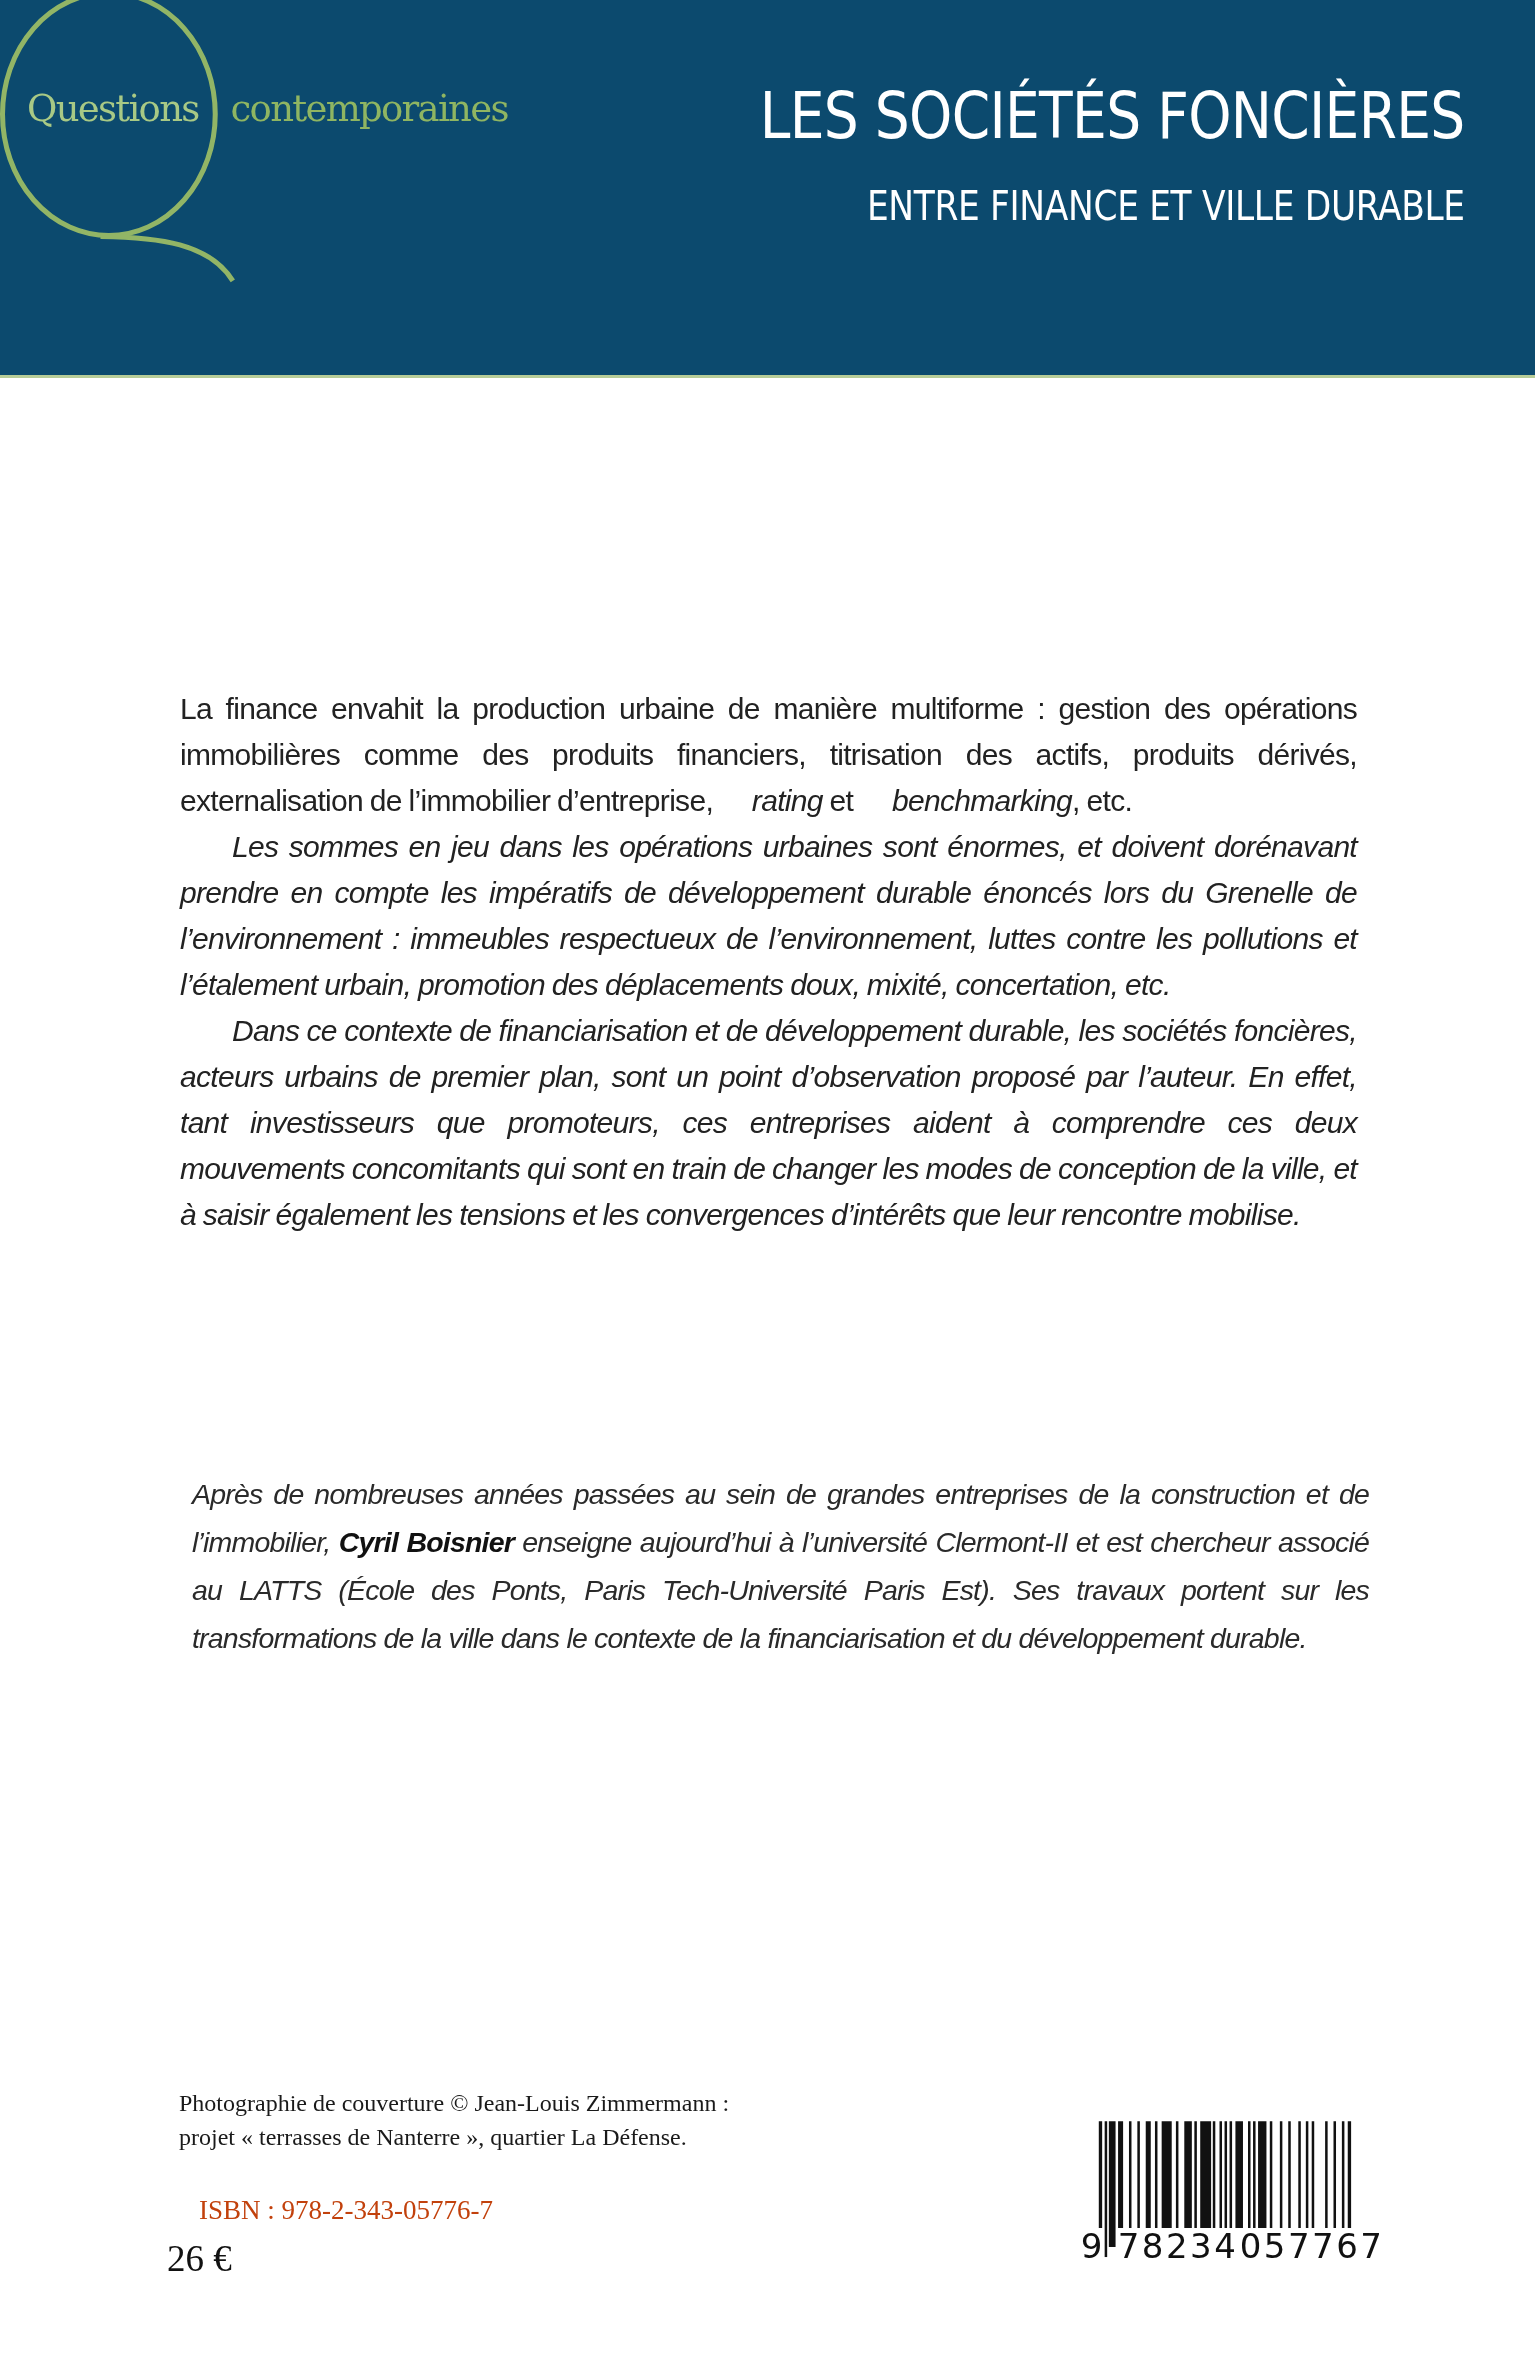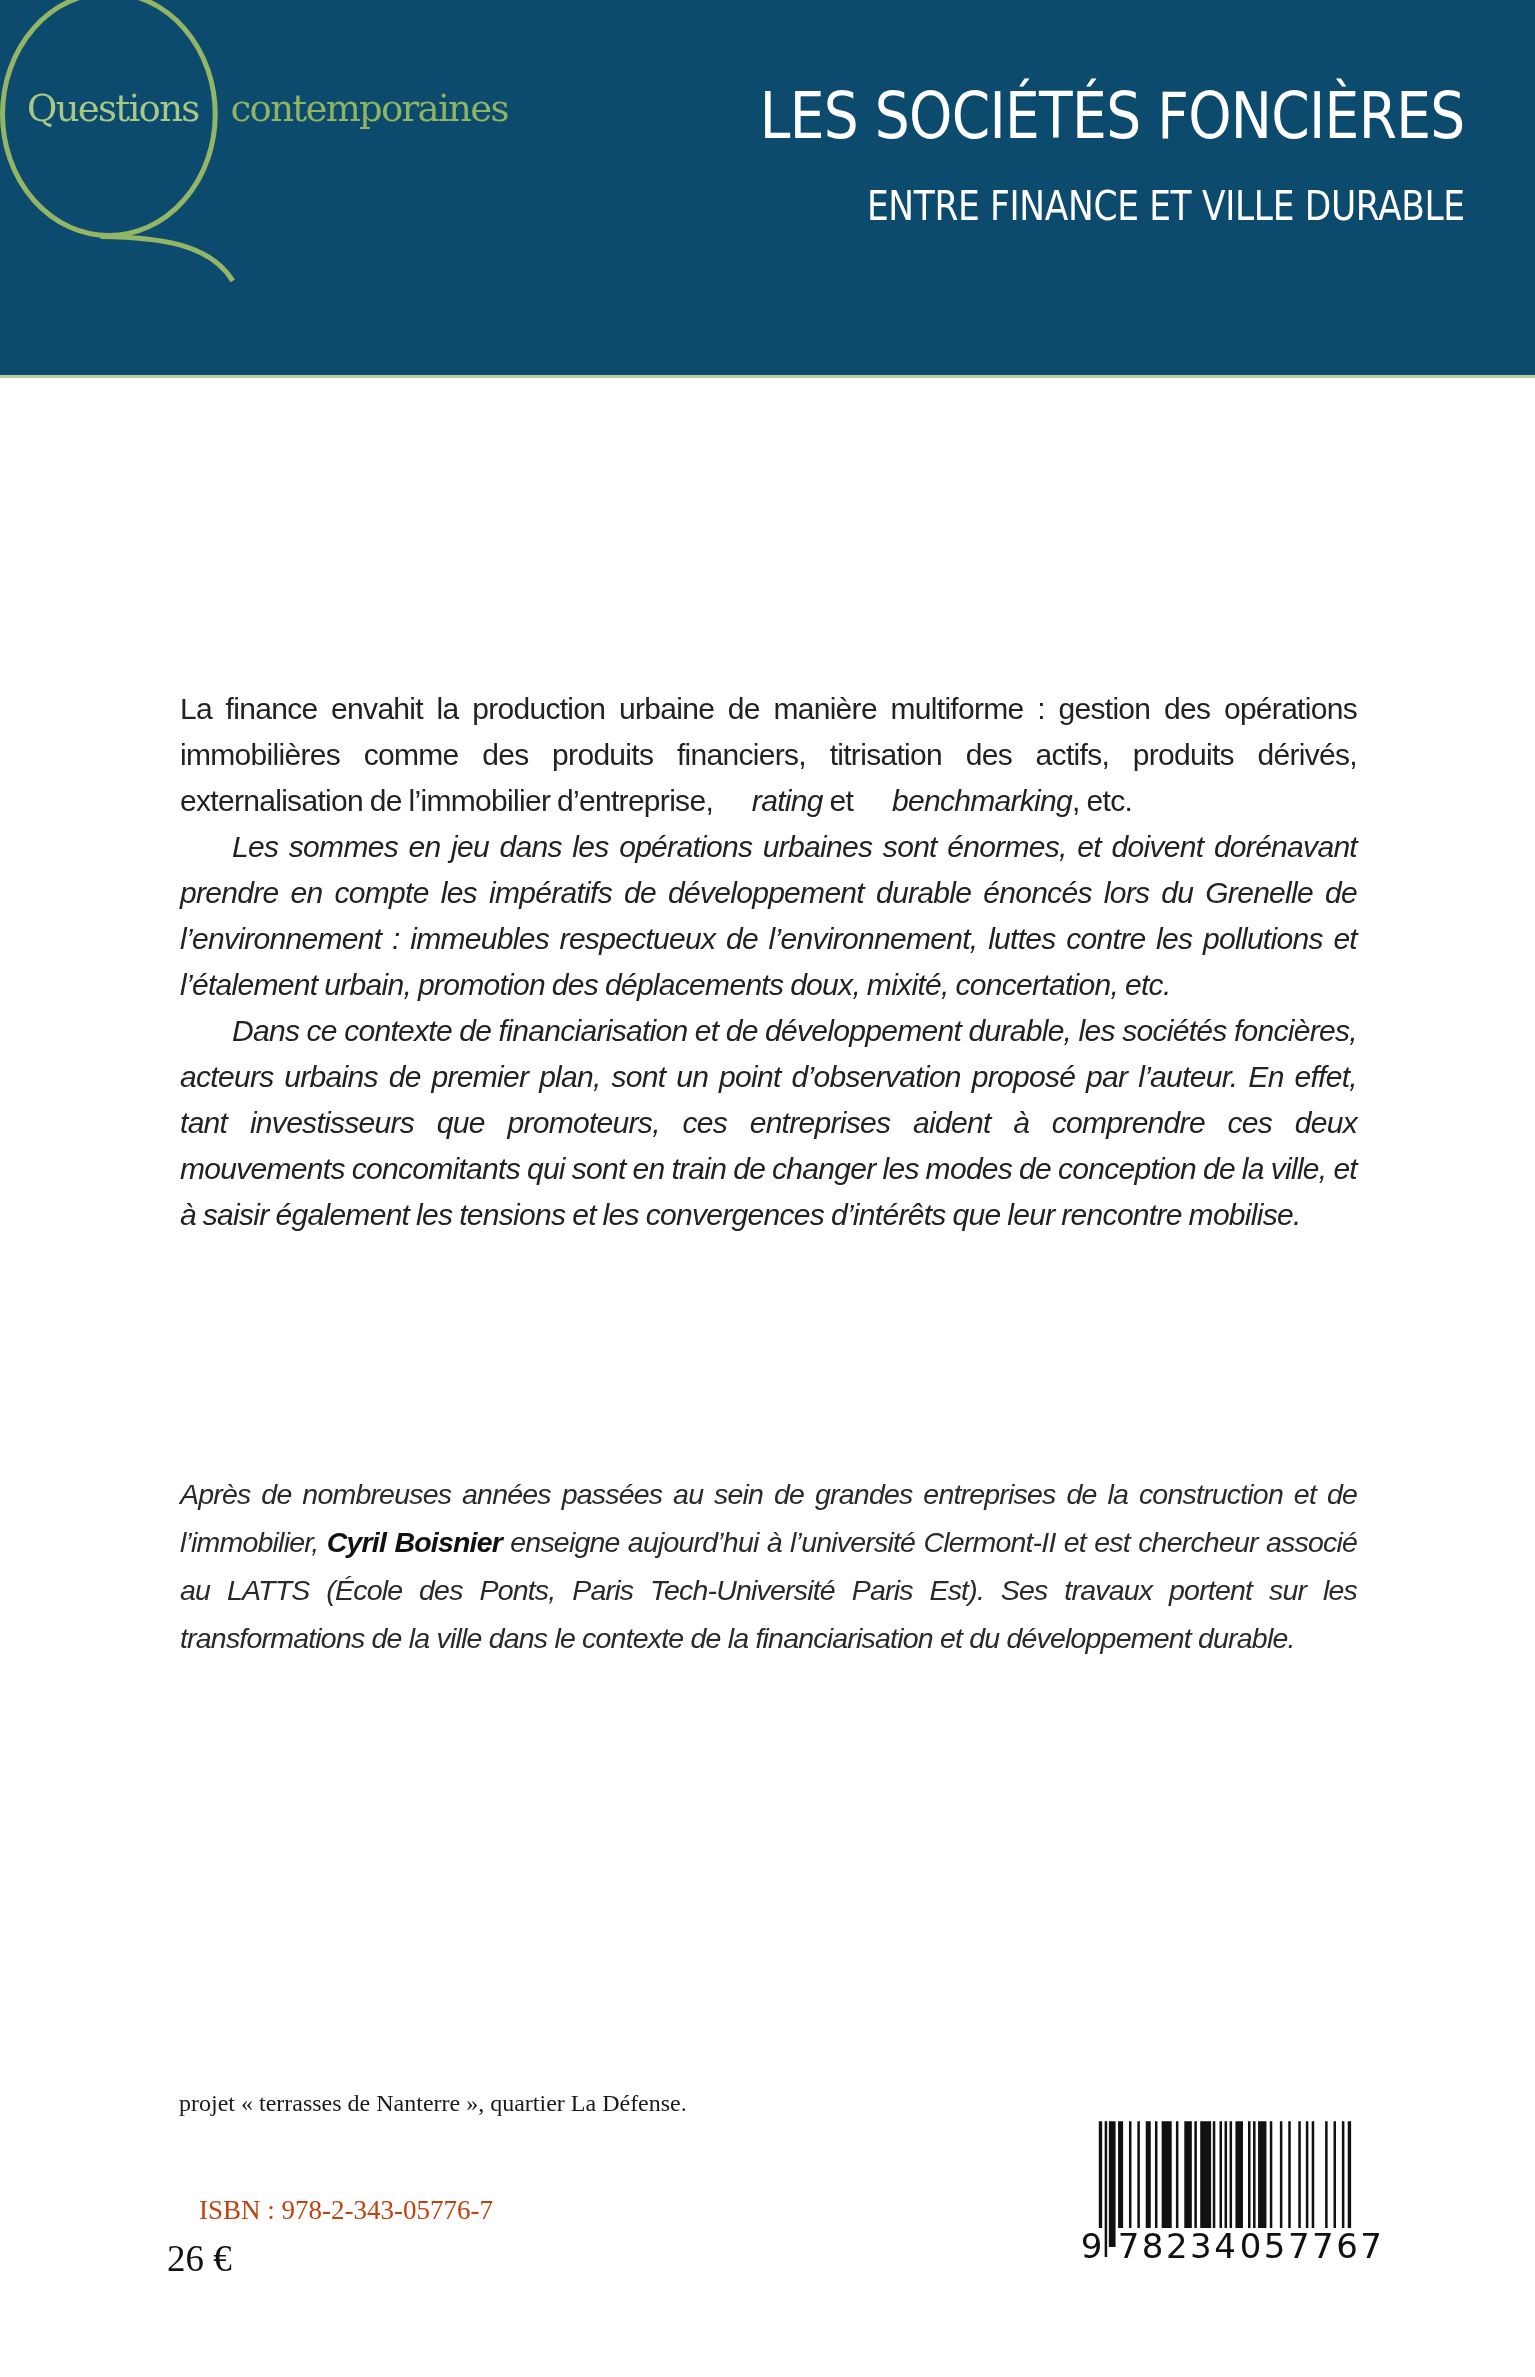--- a/index.html
+++ b/index.html
@@ -37,21 +37,21 @@
     transform-origin: right center; transform: scaleX(0.84);
   }
   .body-text {
     position: absolute; left: 180px; top: 686px; width: 1177px;
     font-size: 30px; line-height: 46px; color: #222;
     text-align: justify; letter-spacing: -0.7px; word-spacing: -0.8px;
   }
   .body-text p { margin: 0; }
   .body-text p.indent { text-indent: 52px; font-style: italic; }
   .author-text {
-    position: absolute; left: 180px; top: 1470px; width: 1177px;
+    position: absolute; left: 192px; top: 1470px; width: 1177px;
     font-size: 28.5px; line-height: 48px; color: #2a2a2a;
     text-align: justify; font-style: italic; letter-spacing: -0.8px;
   }
   .author-text .name { font-weight: bold; font-style: italic; color: #111; }
   .credits {
     position: absolute; left: 179px; top: 2086px; width: 671px;
     font-family: "Liberation Serif", serif; font-size: 24px; line-height: 34px; color: #1a1a1a;
   }
   .isbn {
     position: absolute; left: 179px; top: 2193px;
@@ -88,20 +88,21 @@
 
 <div class="body-text">
   <p><span>La finance envahit la production urbaine de manière multiforme : gestion des opérations immobilières comme des produits financiers, titrisation des actifs, produits dérivés, externalisation de l’immobilier d’entreprise, </span><span class="it">rating</span><span> et </span><span class="it">benchmarking</span><span>, etc.</span></p>
   <p class="indent">Les sommes en jeu dans les opérations urbaines sont énormes, et doivent dorénavant prendre en compte les impératifs de développement durable énoncés lors du Grenelle de l’environnement : immeubles respectueux de l’environnement, luttes contre les pollutions et l’étalement urbain, promotion des déplacements doux, mixité, concertation, etc.</p>
   <p class="indent">Dans ce contexte de financiarisation et de développement durable, les sociétés foncières, acteurs urbains de premier plan, sont un point d’observation proposé par l’auteur. En effet, tant investisseurs que promoteurs, ces entreprises aident à comprendre ces deux mouvements concomitants qui sont en train de changer les modes de conception de la ville, et à saisir également les tensions et les convergences d’intérêts que leur rencontre mobilise.</p>
 </div>
 
 <div class="author-text"><span>Après de nombreuses années passées au sein de grandes entreprises de la construction et de l’immobilier, </span><span class="name">Cyril Boisnier</span><span> enseigne aujourd’hui à l’université Clermont-II et est chercheur associé au LATTS (École des Ponts, Paris Tech-Université Paris Est). Ses travaux portent sur les transformations de la ville dans le contexte de la financiarisation et du développement durable.</span></div>
 
 <div class="credits">
+  <div>Photographie de couverture © Jean-Louis Zimmermann :</div>
   <div>projet « terrasses de Nanterre », quartier La Défense.</div>
 </div>
 <div class="isbn">ISBN : 978-2-343-05776-7</div>
 <div class="price">26 €</div>
 
 <svg class="barcode" viewBox="0 0 340 170" width="285" height="143">
   <g fill="#111">
     <rect x="26" y="0" width="4" height="162"></rect>
       <rect x="33" y="0" width="3" height="162"></rect>
     <rect x="38" y="0" width="8" height="150"></rect>

